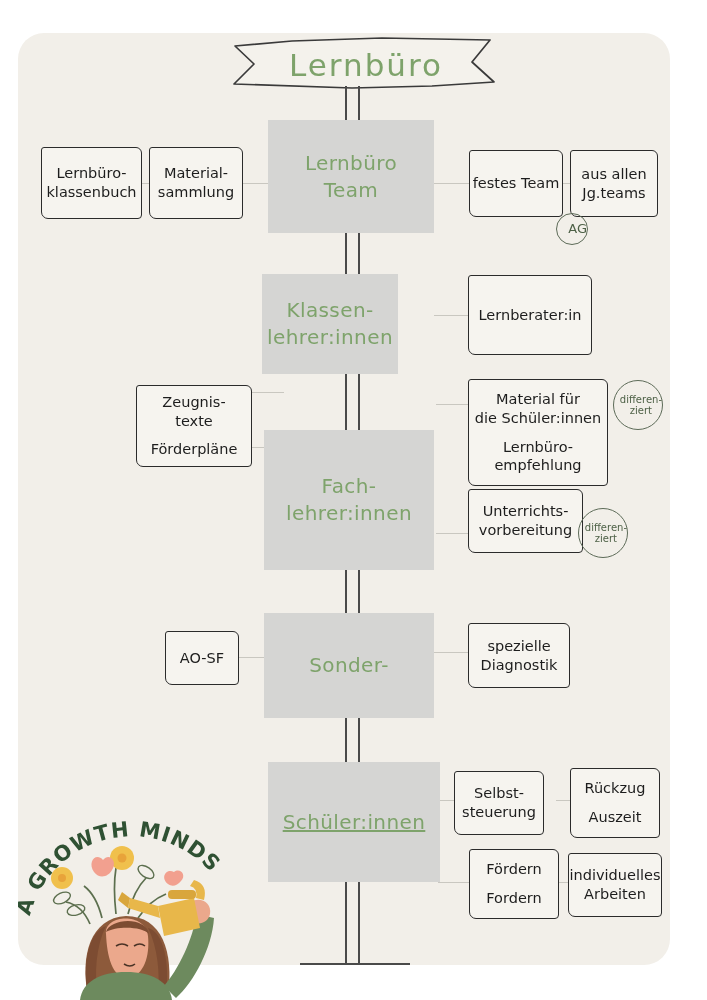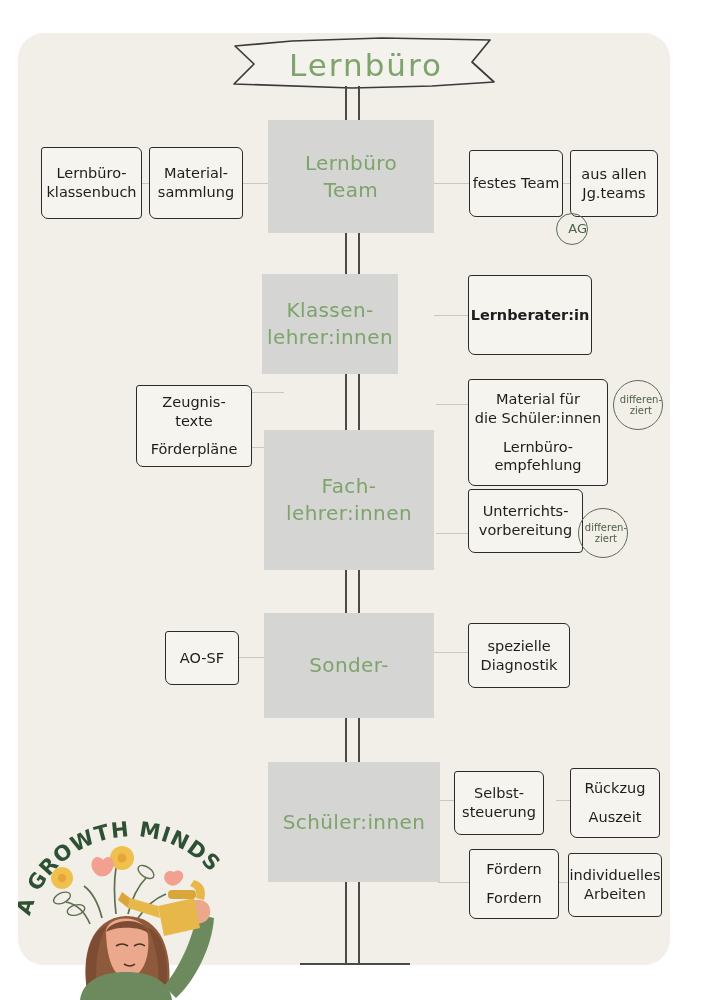--- a/index.html
+++ b/index.html
@@ -100,21 +100,21 @@
   <span>AG</span>
 </div>
 
 <div class="conn" style="left:434px;top:315px;width:36px;"></div>
 
 <div class="blob" style="left:262px;top:274px;width:136px;height:100px;">
   <span><span>Klassen-</span><br>
         <span>lehrer:innen</span></span>
 </div>
 
-<div class="box" style="left:468px;top:275px;width:122px;height:78px;font-weight:bold;">
+<div class="box" style="left:468px;top:275px;width:122px;height:78px;">
   <span class="ln">Lernberater:in</span>
 </div>
 
 <div class="conn" style="left:250px;top:392px;width:34px;"></div>
 <div class="conn" style="left:250px;top:447px;width:34px;"></div>
 <div class="conn" style="left:436px;top:404px;width:32px;"></div>
 <div class="conn" style="left:436px;top:533px;width:32px;"></div>
 
 <div class="blob" style="left:264px;top:430px;width:170px;height:140px;">
   <span><span>Fach-</span><br>
@@ -166,21 +166,21 @@
 <div class="box" style="left:468px;top:623px;width:100px;height:63px;">
   <span class="ln">spezielle</span>
   <span class="ln">Diagnostik</span>
 </div>
 
 <div class="conn" style="left:438px;top:800px;width:32px;"></div>
 <div class="conn" style="left:438px;top:882px;width:32px;"></div>
 <div class="conn" style="left:556px;top:800px;width:14px;"></div>
 <div class="conn" style="left:556px;top:882px;width:14px;"></div>
 
-<div class="blob" style="left:268px;top:762px;width:172px;height:120px;">
+<div class="blob" style="left:268px;top:762px;width:172px;height:120px;text-decoration:underline;">
   <span>Schüler:innen</span>
 </div>
 
 <div class="box" style="left:454px;top:771px;width:88px;height:62px;">
   <span class="ln">Selbst-</span>
   <span class="ln">steuerung</span>
 </div>
 
 <div class="box" style="left:570px;top:768px;width:88px;height:68px;">
   <span class="ln">Rückzug</span>

